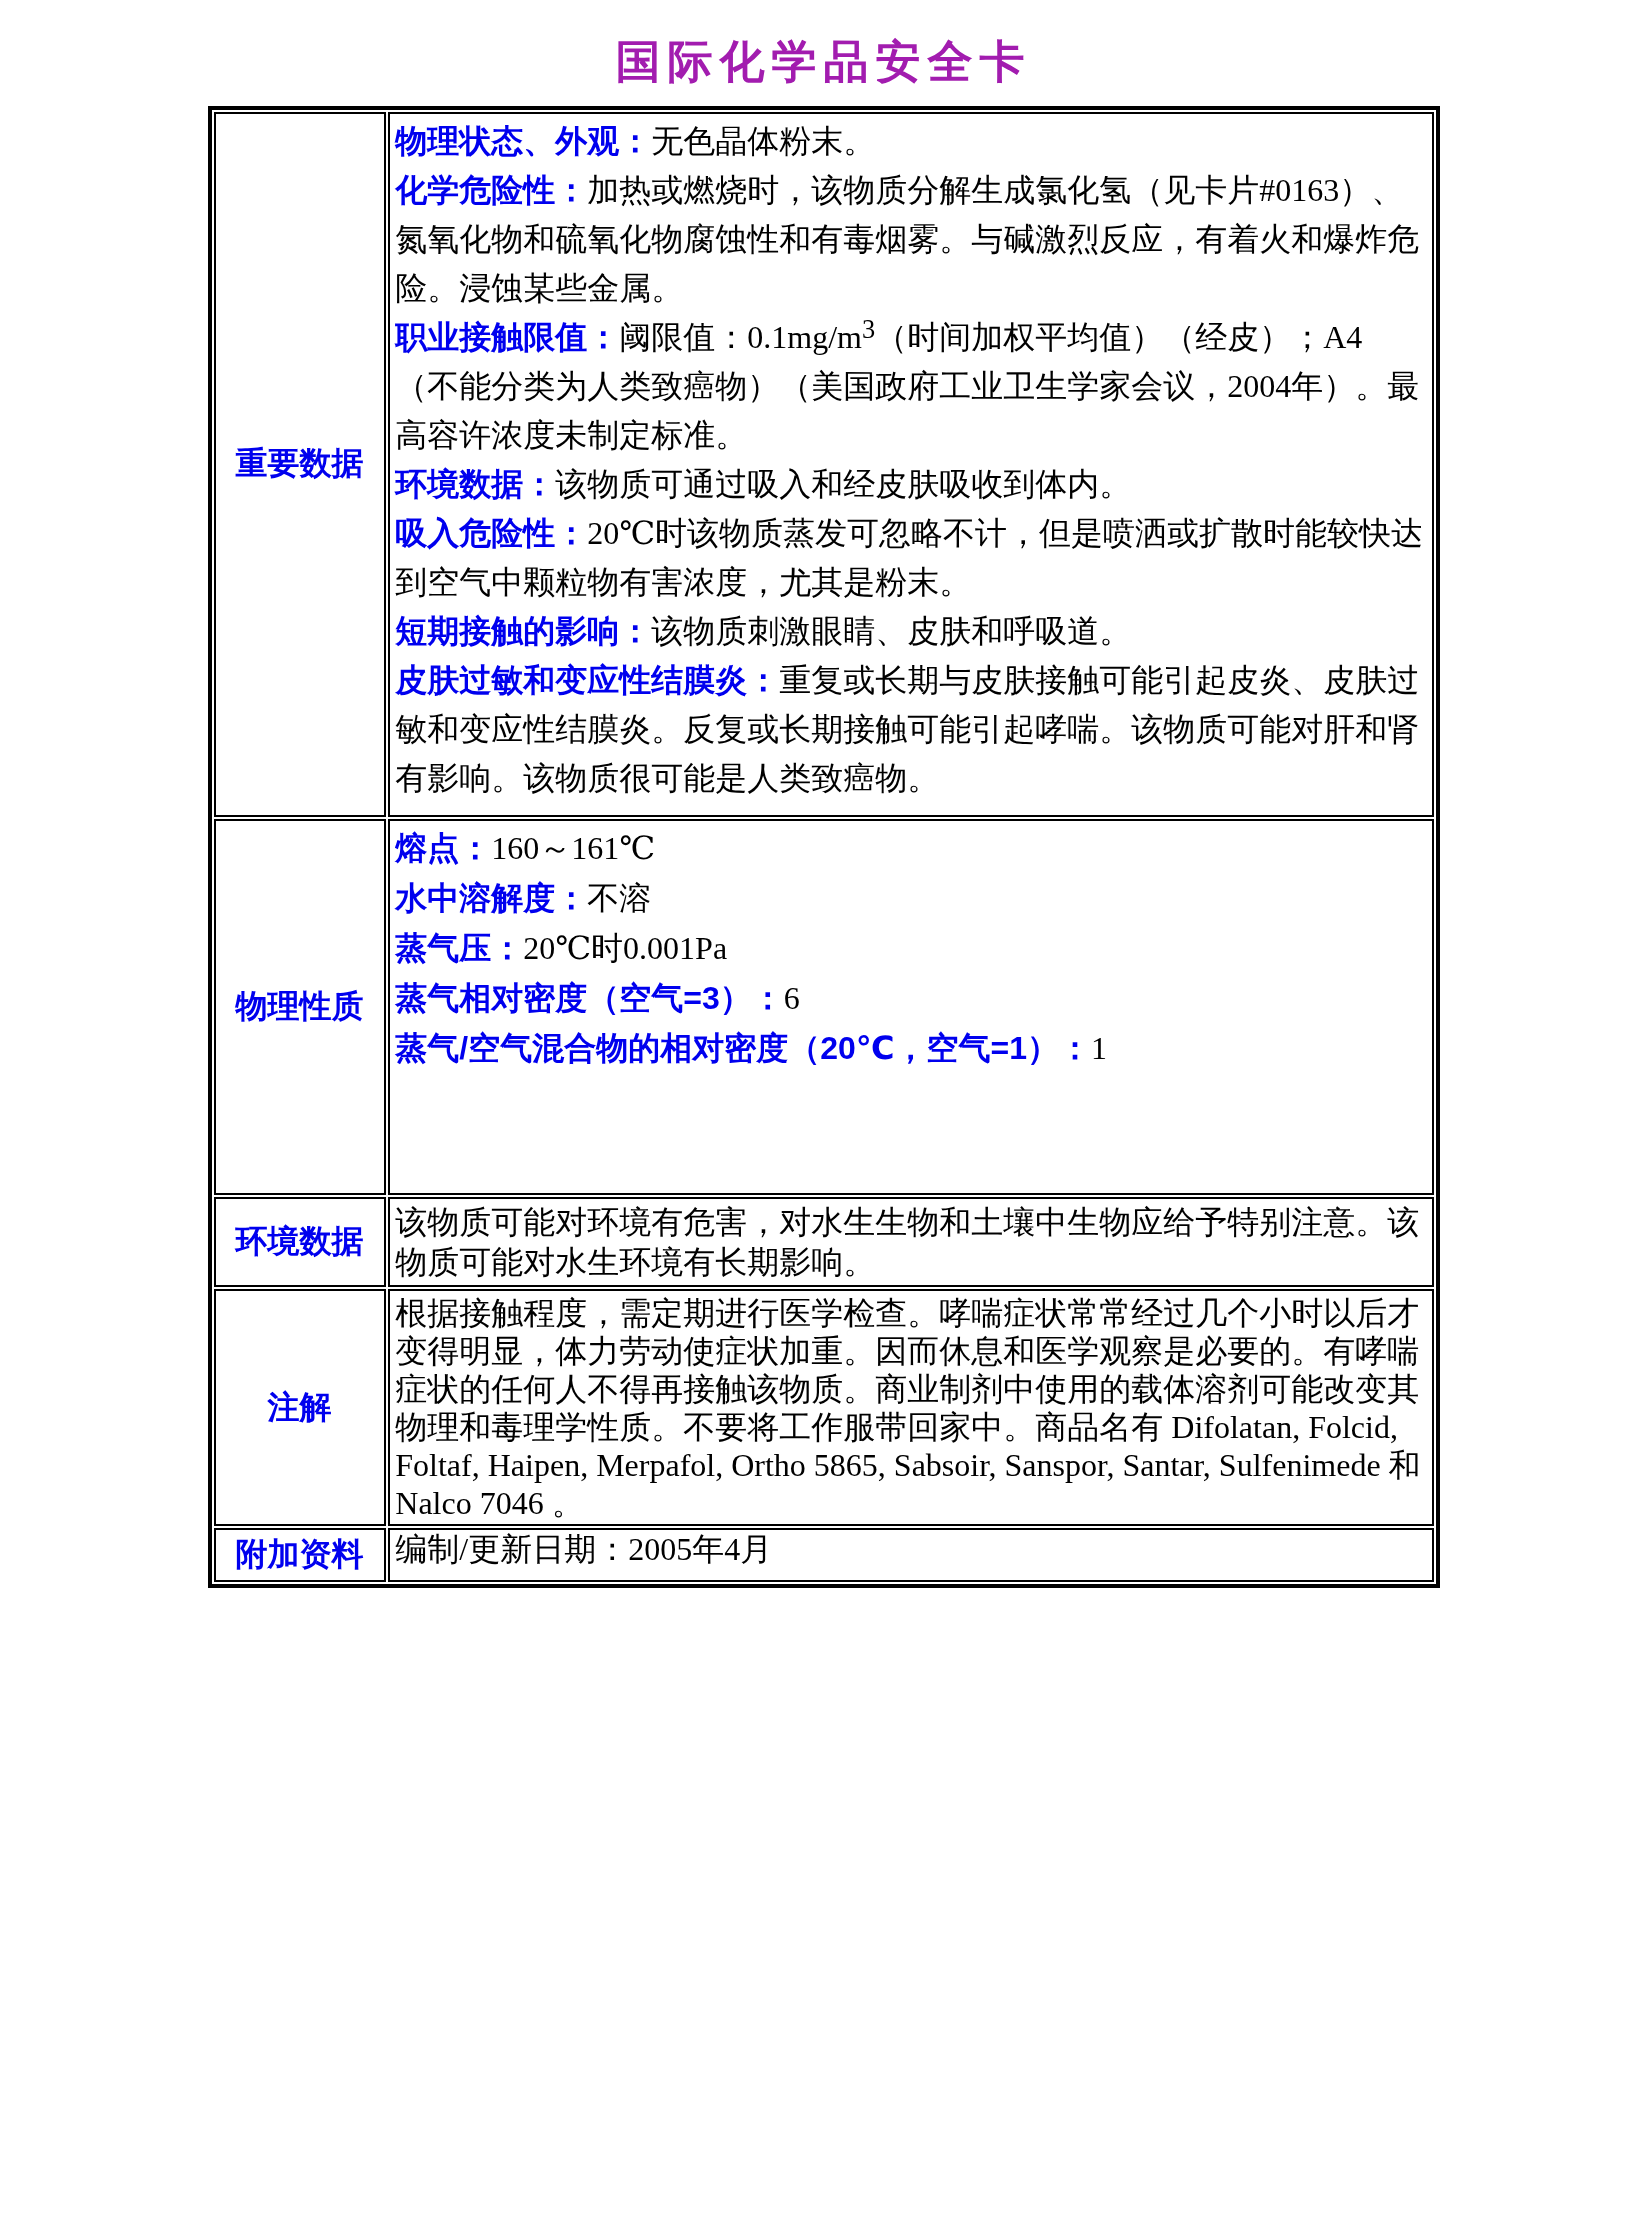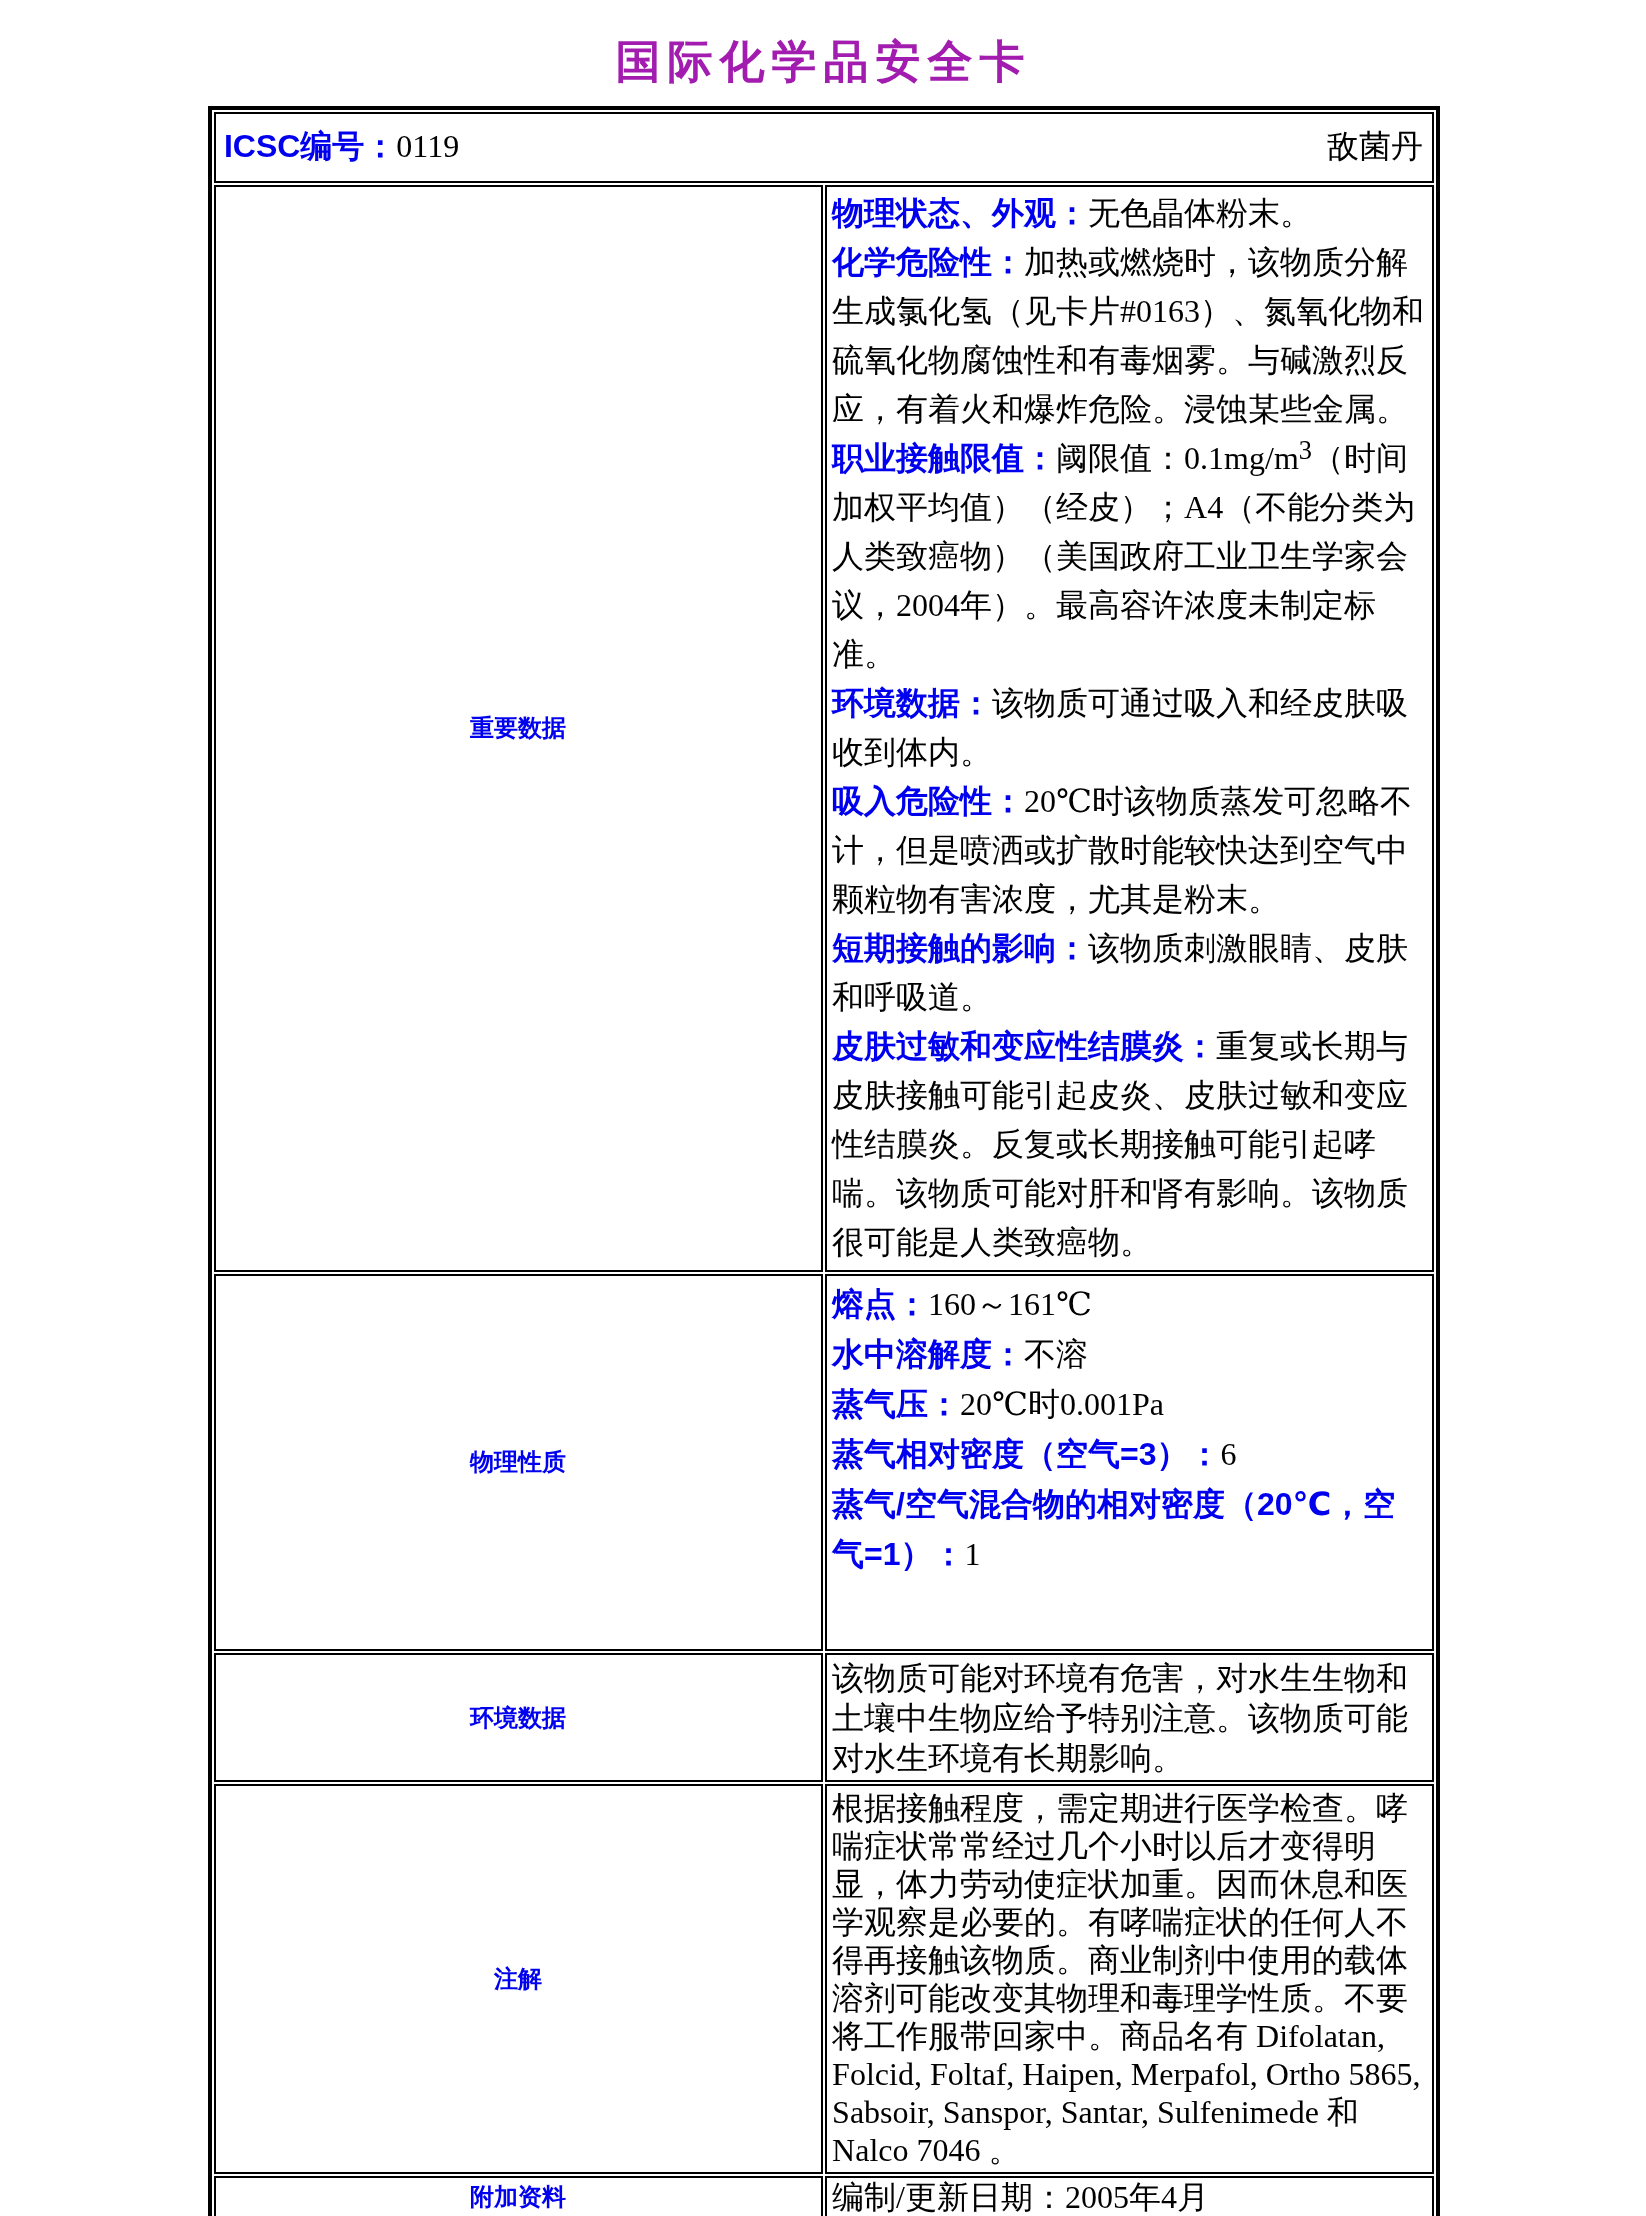--- a/index.html
+++ b/index.html
@@ -15,21 +15,21 @@
   }
   table.card{
     width:1232px;margin:0 auto;background:#fff;
     border:4.9px solid #000;border-collapse:separate;border-spacing:2.1px;
     table-layout:fixed;
   }
   table.card td{border:2.1px solid #000;padding:2.8px 5.6px;background:#fff;}
   td.label-cell{
     width:157px;text-align:center;vertical-align:middle;
     color:#0000ee;font-family:"Liberation Sans","DejaVu Sans",sans-serif;
-    font-weight:600;font-size:24px;
+    font-weight:600;font-size:32px;
   }
   td.content-cell{vertical-align:top;font-size:32px;}
   td.header-cell{height:61px;vertical-align:middle;font-size:32px;}
   .header-flex{display:flex;justify-content:space-between;align-items:center;padding:0 2.8px;}
   .blue-label{
     color:#0000ee;font-family:"Liberation Sans","DejaVu Sans",sans-serif;font-weight:bold;
   }
   .imp-cell{height:695px;padding-top:5.6px;}
   .imp-cell p{margin:0;line-height:49px;}
   .phys-cell{height:367px;padding-top:5.6px;}
@@ -40,28 +40,20 @@
   .sup3{font-size:26.4px;vertical-align:9.7px;line-height:0;}
 </style>
 </head>
 <body>
 
 <h1 class="page-title">国际化学品安全卡</h1>
 
 <table class="card">
 
   <tbody>
-      <tr>
-    <td class="header-cell" colspan="2">
-      <div class="header-flex">
-        <span><span class="blue-label">ICSC编号：</span><span>0119</span></span>
-        <span>敌菌丹</span>
-      </div>
-    </td>
-  </tr>
 
   <tr>
     <td class="label-cell">重要数据</td>
     <td class="content-cell imp-cell">
       <p><span class="blue-label">物理状态、外观：</span><span>无色晶体粉末。</span></p>
       <p><span class="blue-label">化学危险性：</span><span>加热或燃烧时，该物质分解生成氯化氢（见卡片#0163）、氮氧化物和硫氧化物腐蚀性和有毒烟雾。与碱激烈反应，有着火和爆炸危险。浸蚀某些金属。</span></p>
       <p><span class="blue-label">职业接触限值：</span><span>阈限值：0.1mg/m</span><span class="sup3">3</span><span>（时间加权平均值）（经皮）；A4（不能分类为人类致癌物）（美国政府工业卫生学家会议，2004年）。最高容许浓度未制定标准。</span></p>
       <p><span class="blue-label">环境数据：</span><span>该物质可通过吸入和经皮肤吸收到体内。</span></p>
       <p><span class="blue-label">吸入危险性：</span><span>20℃时该物质蒸发可忽略不计，但是喷洒或扩散时能较快达到空气中颗粒物有害浓度，尤其是粉末。</span></p>
       <p><span class="blue-label">短期接触的影响：</span><span>该物质刺激眼睛、皮肤和呼吸道。</span></p>

